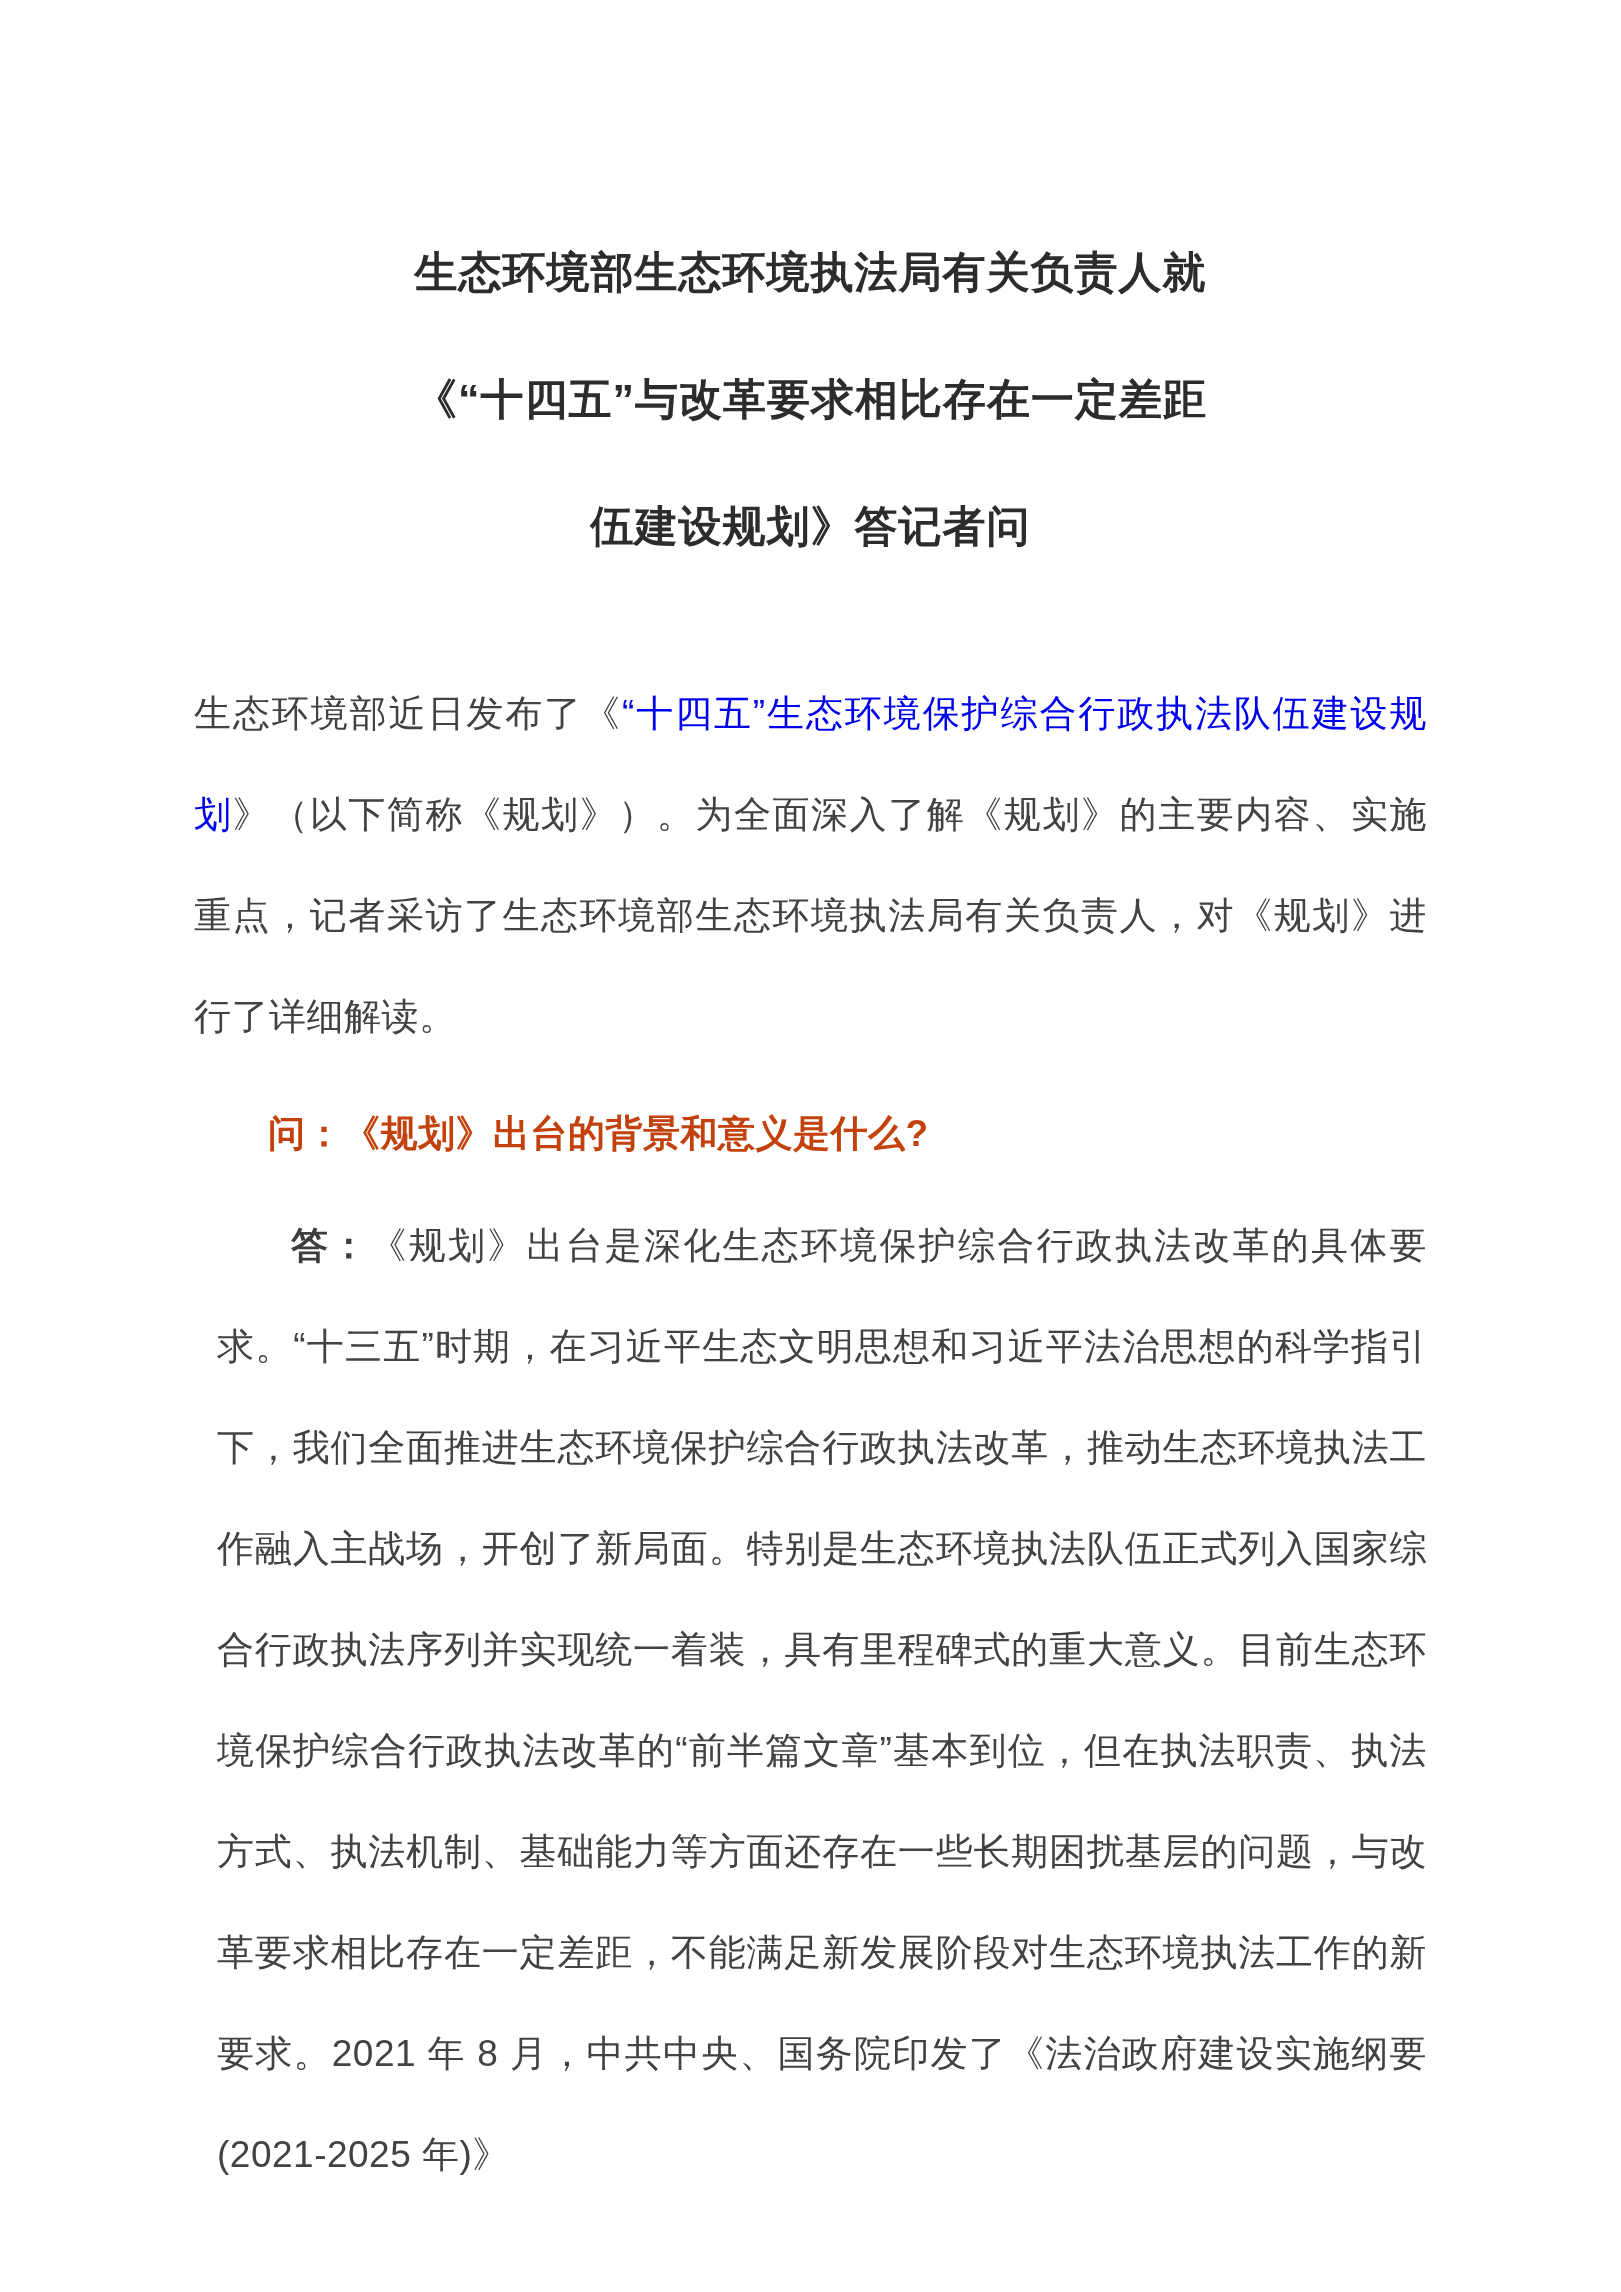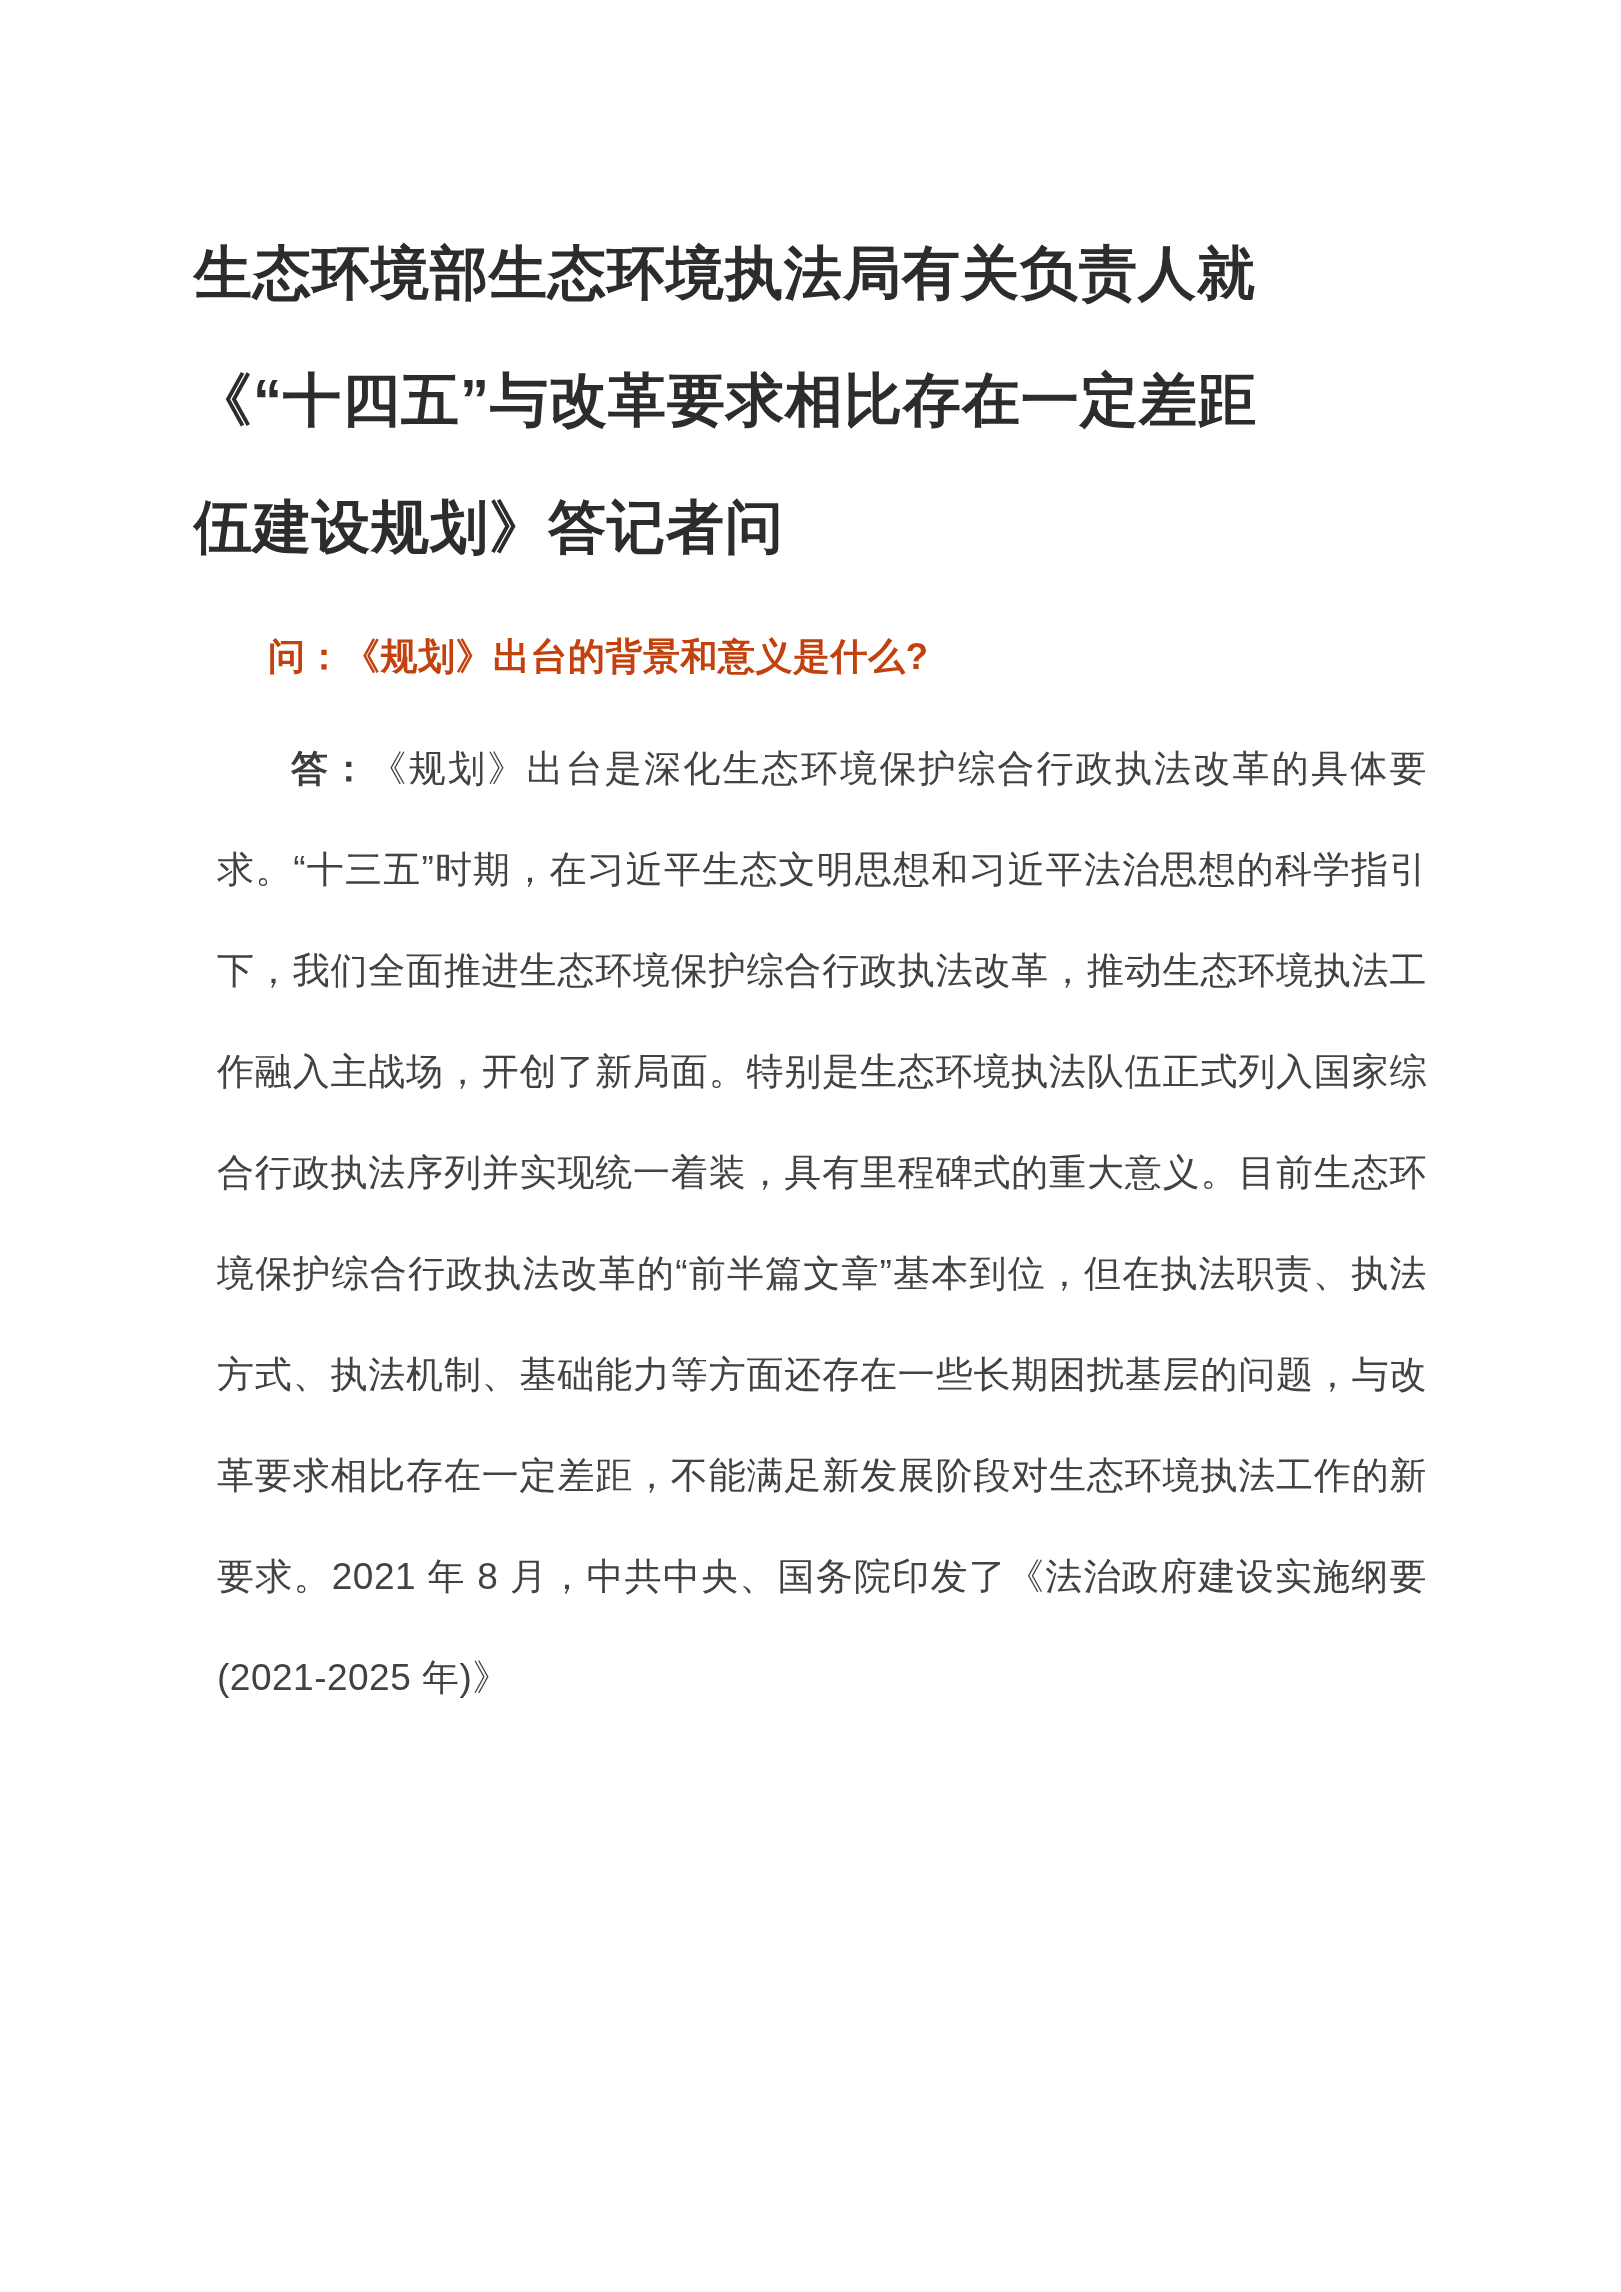--- a/index.html
+++ b/index.html
@@ -16,23 +16,24 @@
   .page {
     width: 1621px;
     height: 2293px;
     box-sizing: border-box;
     padding: 0 194px;
     background: #ffffff;
   }
   .title {
     margin: 209px 0 0 0;
     padding: 0;
-    font-size: 58px;
+    font-size: 43px;
     font-weight: bold;
     color: #2c2c2c;
+    text-align: center;
     line-height: 127px;
     letter-spacing: 1px;
   }
   .title .tline {
     display: block;
   }
   .para {
     margin: 0;
     padding: 0;
     font-size: 37px;
@@ -69,19 +70,20 @@
 <body>
 
 <div class="page">
 
   <h1 class="title">
     <span class="tline">生态环境部生态环境执法局有关负责人就</span>
     <span class="tline">《“十四五”与改革要求相比存在一定差距</span>
     <span class="tline">伍建设规划》答记者问</span>
   </h1>
 
+  <p class="para intro"><span>生态环境部近日发布了《</span><a class="link">“十四五”生态环境保护综合行政执法队伍建设规划</a><span>》（以下简称《规划》）。为全面深入了解《规划》的主要内容、实施重点，记者采访了生态环境部生态环境执法局有关负责人，对《规划》进行了详细解读。</span></p>
 
   <p class="para question"><span>问：</span><span>《规划》出台的背景和意义是什么?</span></p>
 
   <p class="para answer"><span class="bold-label">答：</span><span>《规划》出台是深化生态环境保护综合行政执法改革的具体要求。“十三五”时期，在习近平生态文明思想和习近平法治思想的科学指引下，我们全面推进生态环境保护综合行政执法改革，推动生态环境执法工作融入主战场，开创了新局面。特别是生态环境执法队伍正式列入国家综合行政执法序列并实现统一着装，具有里程碑式的重大意义。目前生态环境保护综合行政执法改革的“前半篇文章”基本到位，但在执法职责、执法方式、执法机制、基础能力等方面还存在一些长期困扰基层的问题，与改革要求相比存在一定差距，不能满足新发展阶段对生态环境执法工作的新要求。2021 年 8 月，中共中央、国务院印发了《法治政府建设实施纲要 (2021-2025 年)》</span></p>
 
 </div>
 
 
 </body></html>

